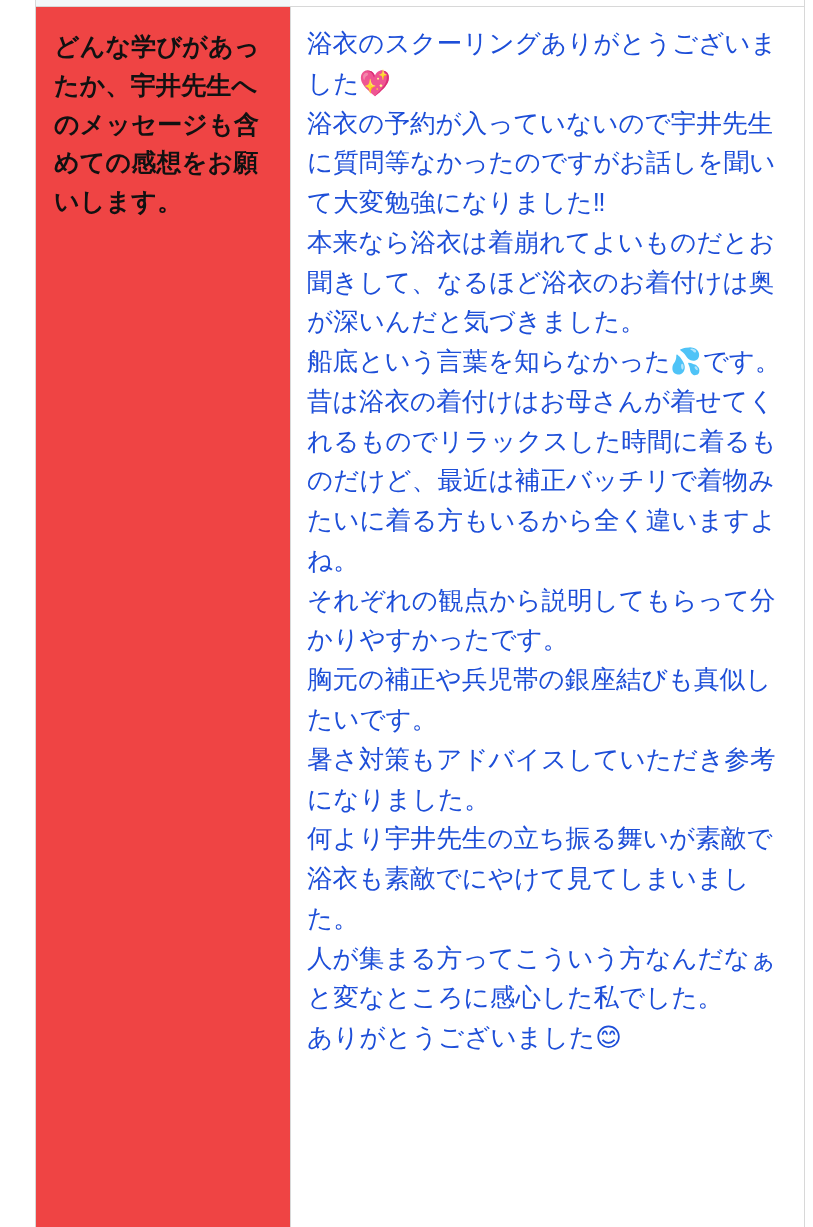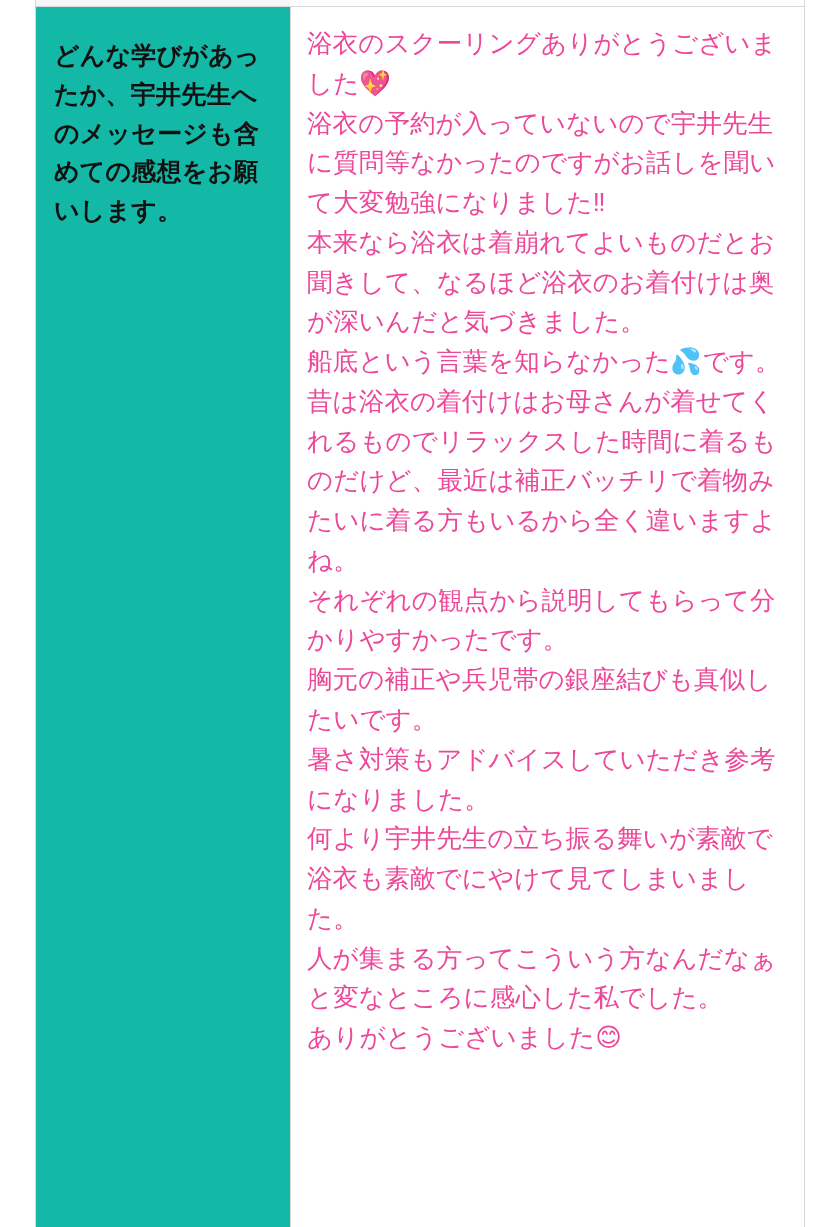--- a/index.html
+++ b/index.html
@@ -30,44 +30,45 @@
     box-sizing: border-box;
     border-left: 1px solid #d8d8d8;
     border-right: 1px solid #d8d8d8;
     background: #ffffff;
     display: flex;
   }
   .col-label {
     width: 255px;
     min-width: 255px;
     box-sizing: border-box;
-    background: #14b8a6;
+    background: #ef4444;
     border-right: 1px solid #d8d8d8;
-    padding: 36px 18px 0 18px;
+    padding: 28px 18px 0 18px;
+    font-family: Liberation Serif, serif;
   }
   .col-body {
     flex: 1;
     box-sizing: border-box;
     background: #ffffff;
     padding: 24px 14px 0 16px;
   }
   .label-text {
     font-weight: bold;
     font-size: 25px;
     line-height: 1.55;
     letter-spacing: 0.2px;
     color: #111111;
     margin: 0;
     white-space: pre-wrap;
   }
   .body-text {
     font-size: 25.5px;
     line-height: 1.56;
     letter-spacing: 0.1px;
-    color: #ec4899;
+    color: #1d4ed8;
     margin: 0;
     white-space: pre-wrap;
     word-break: break-all;
   }
   .top-cut {
     position: absolute;
     left: 36px;
     top: 0;
     width: 768px;
     height: 6px;

